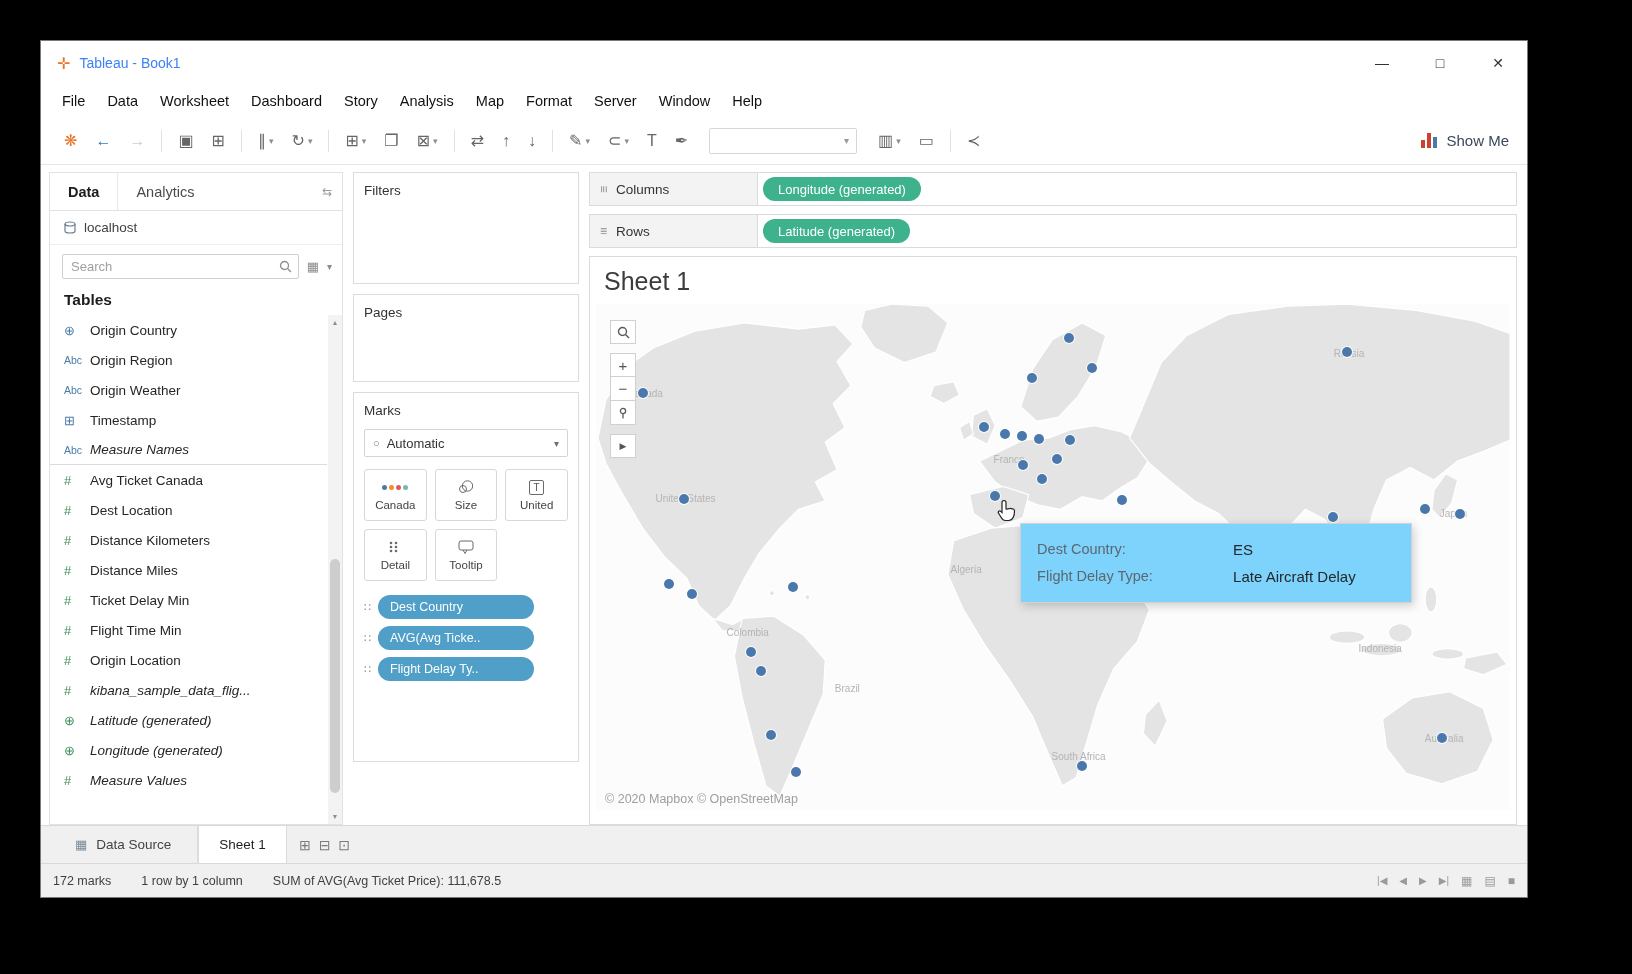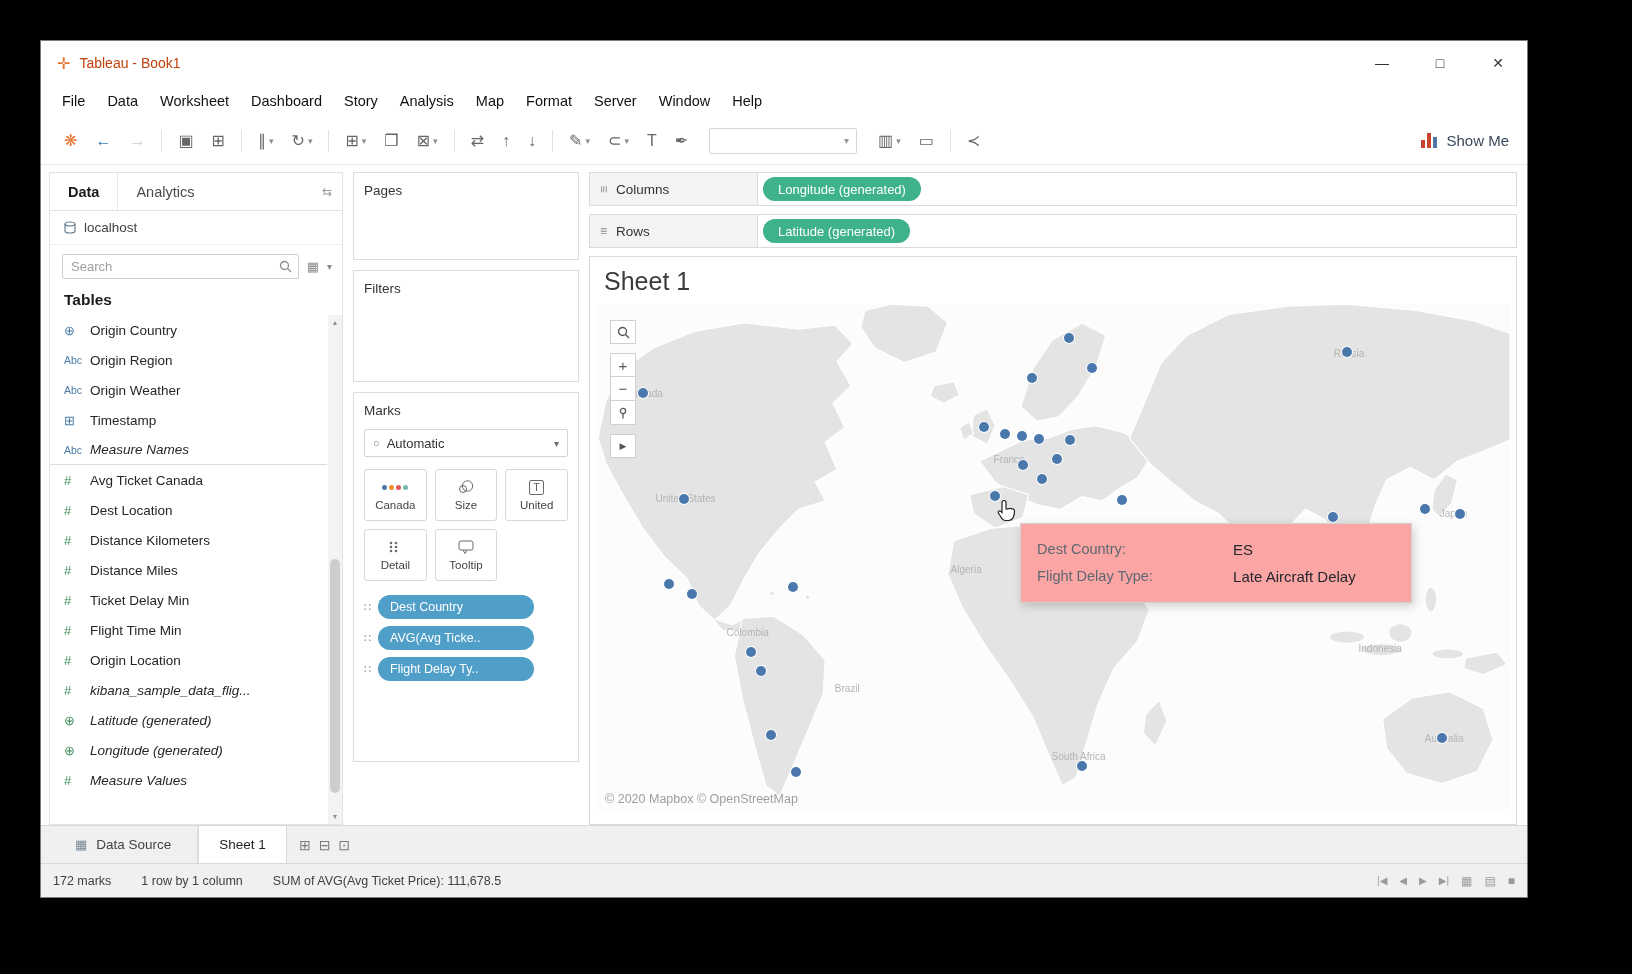--- a/index.html
+++ b/index.html
@@ -2,21 +2,21 @@
 <html style="--pill-green: #3db28c; --pill-blue: #4f9fc8; --dot-blue: #4a78ad; --showme-red: #c9432f; --showme-blue: #4e79a7;"><head>
 <meta charset="utf-8">
 <style>
   *{box-sizing:border-box;margin:0;padding:0}
   html,body{width:1632px;height:974px;overflow:hidden}
   body{background:#000;font-family:"Liberation Sans",sans-serif;position:relative;color:#333}
   .window{position:absolute;left:40px;top:40px;width:1488px;height:858px;background:#fff;border:1px solid #7a7a7a;display:flex;flex-direction:column}
   
   .titlebar{height:44px;display:flex;align-items:center;padding-left:16px;flex:none}
   .title-logo{font-size:16px;color:#e8762d;margin-right:9px}
-  .title-text{font-size:14px;color:#c2410c}
+  .title-text{font-size:14px;color:#3b82f6}
   .win-controls{margin-left:auto;display:flex;height:100%}
   .win-btn{width:58px;height:100%;display:flex;align-items:center;justify-content:center;font-size:14px;color:#333;cursor:default}
   
   .menubar{height:32px;display:flex;align-items:center;padding-left:10px;flex:none}
   .menu-item{padding:0 11px;font-size:14.5px;color:#111;cursor:default}
   
   .toolbar{height:48px;display:flex;align-items:center;padding:0 18px 0 14px;border-bottom:1px solid #e6e6e6;flex:none}
   .tb-icons{display:flex;align-items:center}
   .tb-btn{display:flex;align-items:center;padding:0 9px;height:32px;color:#666}
   .tb-glyph{font-size:16px;line-height:1}
@@ -89,21 +89,21 @@
   .map-wrap{flex:1;margin:0 6px 14px 6px;position:relative;background:#fcfcfc;overflow:hidden;min-height:0}
   .map-svg{position:absolute;inset:0;width:100%;height:100%}
   .land{fill:#e4e4e4;stroke:#fff;stroke-width:1.2}
   .map-label{position:absolute;transform:translate(-50%,-50%);font-size:10px;color:#b4b4b4;white-space:nowrap}
   .map-dot{position:absolute;width:10px;height:10px;border-radius:50%;background:var(--dot-blue);transform:translate(-50%,-50%);box-shadow:0 0 0 1px rgba(255,255,255,.9)}
   .map-controls{position:absolute;left:14px;top:16px;display:flex;flex-direction:column;align-items:center}
   .mc-btn{width:26px;height:24px;background:#fff;border:1px solid #d0d0d0;color:#555;display:flex;align-items:center;justify-content:center;font-size:15px}
   .mc-single{margin-bottom:9px}
   .mc-stack .mc-btn + .mc-btn{border-top:none}
   .mc-expand{margin-top:9px;font-size:9px}
-  .map-tooltip{position:absolute;left:46.4%;top:43.2%;width:392px;background:#fca5a5;border:1px solid #d2d2d2;box-shadow:2px 3px 9px rgba(0,0,0,.18);padding:12px 16px;z-index:6}
+  .map-tooltip{position:absolute;left:46.4%;top:43.2%;width:392px;background:#7dd3fc;border:1px solid #d2d2d2;box-shadow:2px 3px 9px rgba(0,0,0,.18);padding:12px 16px;z-index:6}
   .tt-row{display:flex;height:27px;align-items:center}
   .tt-label{width:196px;flex:none;font-size:14.5px;color:#5c6770}
   .tt-value{font-size:15px;font-weight:400;color:#22272b}
   .cursor-hand{position:absolute;left:43.8%;top:38.6%;z-index:7}
   .attribution{position:absolute;left:9px;bottom:4px;font-size:12.5px;color:#9e9e9e;z-index:3}
   
   .tabs-row{height:38px;background:#f0f0f0;border-top:1px solid #d9d9d9;display:flex;align-items:stretch;padding-left:8px;flex:none}
   .ds-tab{display:flex;align-items:center;gap:9px;padding:0 26px;font-size:13.5px;color:#444;border-right:1px solid #dcdcdc}
   .ds-ic{color:#7a8b9a;font-size:13px}
   .sheet-tab{background:#fff;border-right:1px solid #dcdcdc;border-left:1px solid #dcdcdc;display:flex;align-items:center;padding:0 20px;font-size:13.5px;color:#1f1f1f}
@@ -328,25 +328,25 @@
           </div>
         <div class="vscroll">
           <span class="sb-arrow">▲</span>
           <span class="sb-thumb"></span>
           <span class="sb-arrow down">▼</span>
         </div>
       </div>
     </div>
 
     <div class="cards-col">
+      <div class="card filters">
+        <span class="card-title">Filters</span>
+      </div>
       <div class="card pages">
         <span class="card-title">Pages</span>
-      </div>
-      <div class="card filters">
-        <span class="card-title">Filters</span>
       </div>
       <div class="card marks">
         <span class="card-title">Marks</span>
         <div class="mark-type-dd">
           <span class="mt-circle">○</span>
           <span>Automatic</span>
           <span class="dd-caret">▾</span>
         </div>
         <div class="marks-buttons">
             <div class="mark-btn">

